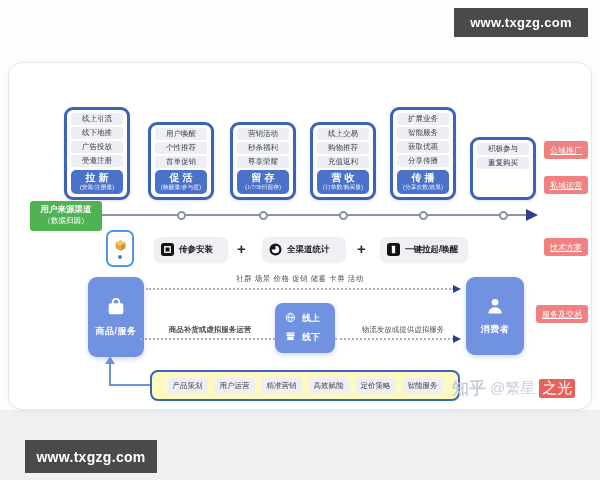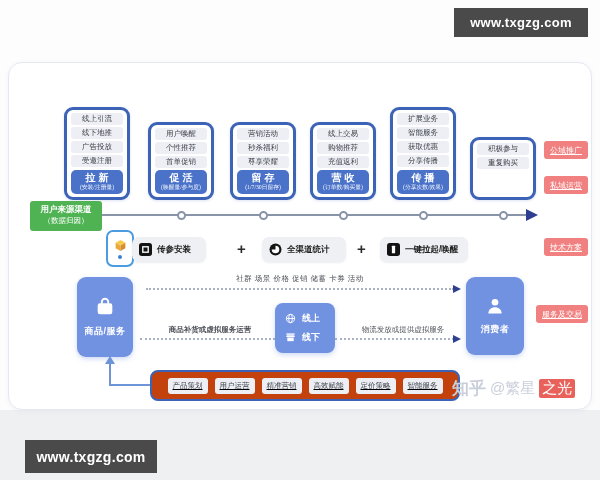--- a/index.html
+++ b/index.html
@@ -50,54 +50,54 @@
   #source-box .l2 { font-size:7.5px; line-height:10px; }
 
   
   #phone { left:106px; top:230px; width:28px; height:37px; background:#fff; border:2px solid #4a9be0;
            border-radius:7px; display:flex; flex-direction:column; align-items:center; justify-content:center; gap:3px; }
   #phone .home-dot { width:4px; height:4px; border-radius:50%; background:#3f7fd0; }
   .tech-pill { background:#eff0f4; border-radius:7px; height:25px; display:flex; align-items:center;
                gap:5px; padding:0 7px; box-shadow:0 1px 2px rgba(100,110,140,.12); }
   .tech-pill .lbl { font-size:8.5px; font-weight:600; color:#222; white-space:nowrap; }
   .tech-pill svg { flex:0 0 auto; }
-  #pill-install { left:132px; top:237px; width:74px; }
+  #pill-install { left:154px; top:237px; width:74px; }
   #pill-stat    { left:262px; top:237px; width:84px; }
   #pill-wake    { left:380px; top:237px; width:88px; }
   .plus { font-size:15px; font-weight:bold; color:#2b2b2b; top:240px; }
   #plus1 { left:237px; } #plus2 { left:357px; }
 
   
   .bigbox { background:#7191e1; border-radius:9px; color:#fff; display:flex; flex-direction:column;
             align-items:center; justify-content:center; gap:7px; box-shadow:0 2px 5px rgba(113,145,225,.35); }
   .bigbox .blbl { font-size:9px; font-weight:bold; letter-spacing:.5px; }
-  #goods-box { left:77px; top:277px; width:56px; height:80px; }
+  #goods-box { left:88px; top:277px; width:56px; height:80px; }
   #consumer-box { left:466px; top:277px; width:58px; height:78px; }
 
   .flow-label { font-size:7.5px; color:#4c4f57; text-align:center; white-space:nowrap; }
   #top-label { left:150px; top:274px; width:300px; letter-spacing:.5px; }
   #supply-label { left:155px; top:325px; width:110px;font-weight:bold; }
   #delivery-label { left:348px; top:325px; width:110px; }
 
   .dash { border-top:2px dotted #a9b1c2; height:0; }
   #dash-top { left:146px; top:288px; width:308px; }
   #dash-low-left { left:140px; top:338px; width:135px; }
   #dash-low-right { left:335px; top:338px; width:119px; }
   .rarrow { width:0; height:0; border-left:8px solid #2e3f92;
             border-top:4.5px solid transparent; border-bottom:4.5px solid transparent; }
   #arr-top { left:453px; top:285px; } #arr-low { left:453px; top:335px; }
 
   #channel-box { left:275px; top:303px; width:60px; height:50px; background:#7191e1; border-radius:8px;
                  display:flex; flex-direction:column; justify-content:center; gap:6px; padding-left:10px;
                  box-shadow:0 2px 5px rgba(113,145,225,.35); }
-  .ch-row { display:flex; align-items:center; gap:6px; color:#fff; font-size:9px; font-weight:600; }
-
-  #capability-box { left:150px; top:370px; width:310px; height:31px; background:#c2410c;
+  .ch-row { display:flex; gap:6px; color:#fff; font-size:9px; font-weight:600; }
+
+  #capability-box { left:150px; top:370px; width:310px; height:31px; background:#fef9c3;
                     border:2.5px solid #3d63b6; border-radius:8px; display:flex; align-items:center;
-                    justify-content:center; gap:7px;text-decoration:underline; }
+                    justify-content:center; gap:7px; }
   #capability-box .cap { background:#edeff5; border-radius:3px; font-size:7.5px; color:#3c3f46;
                          padding:3px 5px; white-space:nowrap; }
 
   
   #elbow-h { left:110px; top:384px; width:40px; height:2px; background:#6d93d8; }
   #elbow-v { left:109px; top:363px; width:2px; height:23px; background:#6d93d8; }
   #elbow-arr { left:105px; top:356px; width:0; height:0; border-bottom:8px solid #6d93d8;
                border-left:5px solid transparent; border-right:5px solid transparent; }
 
   

